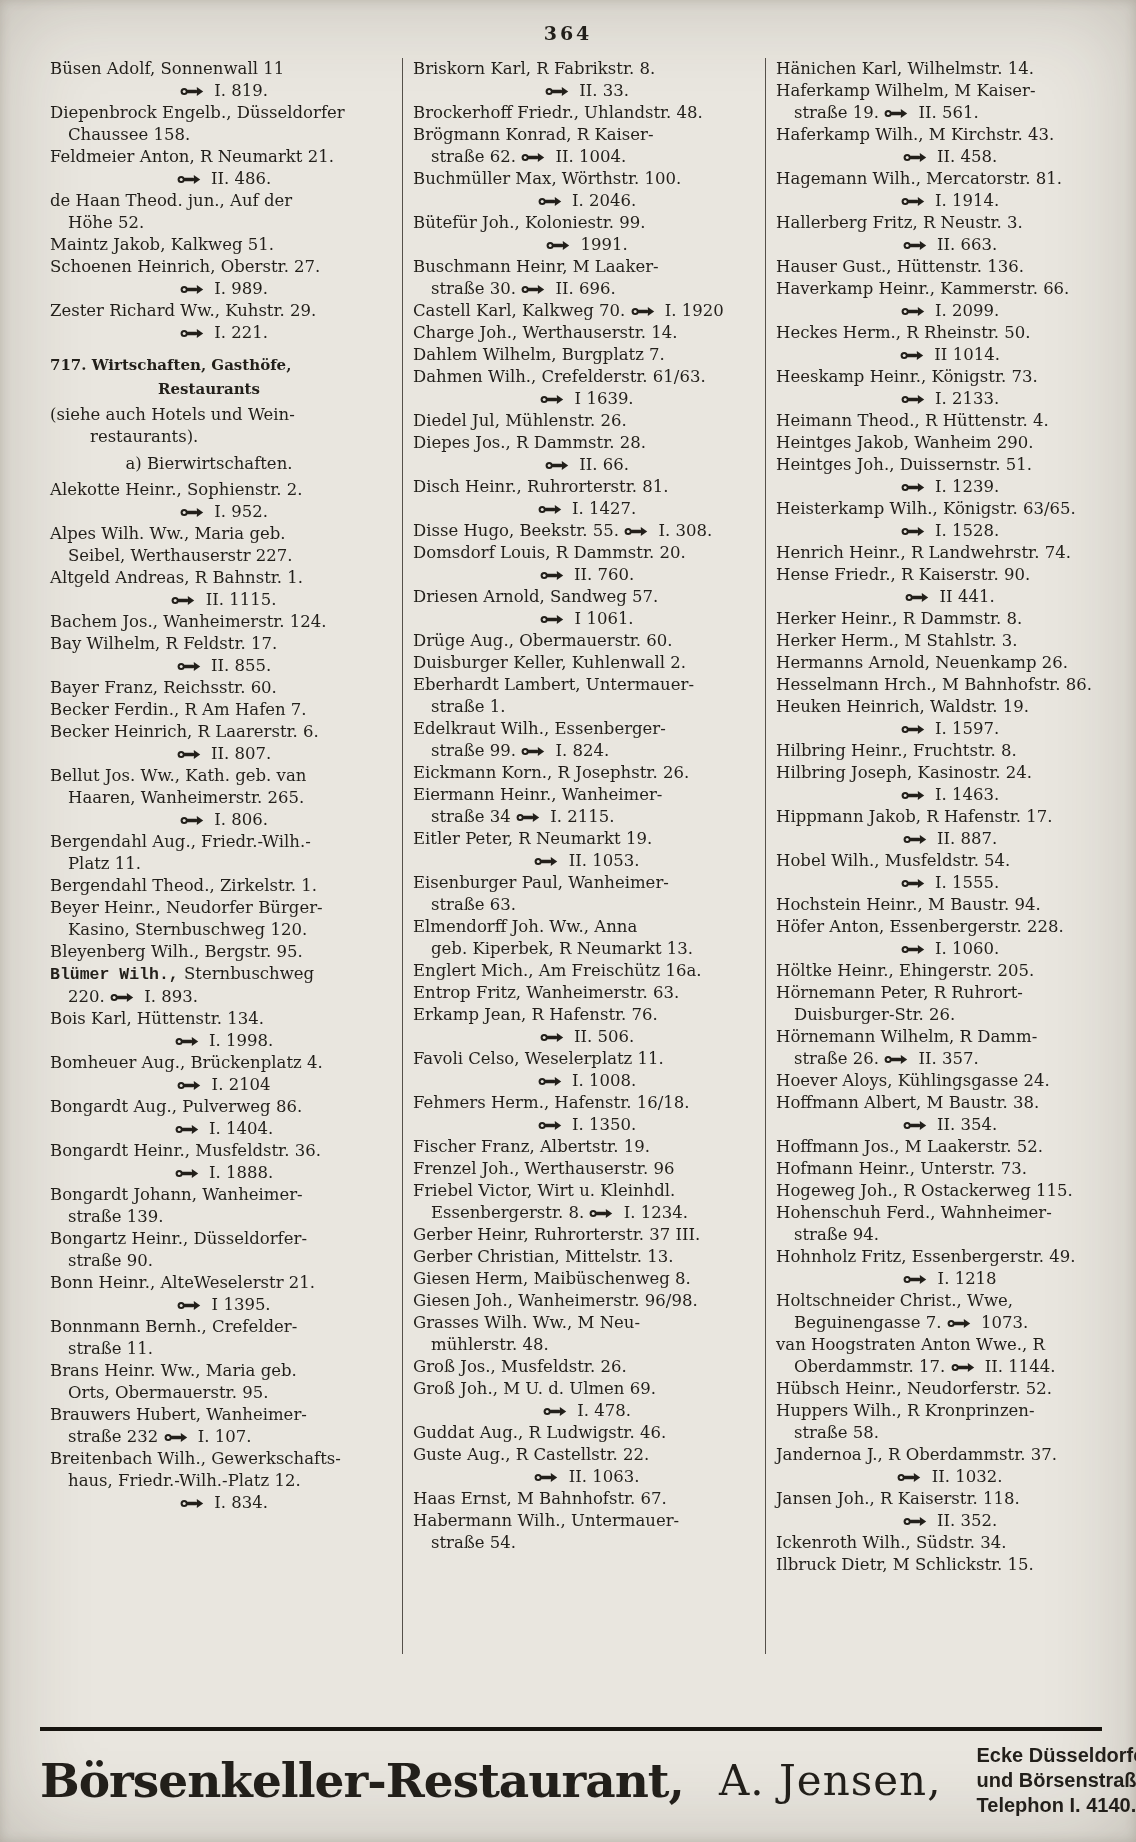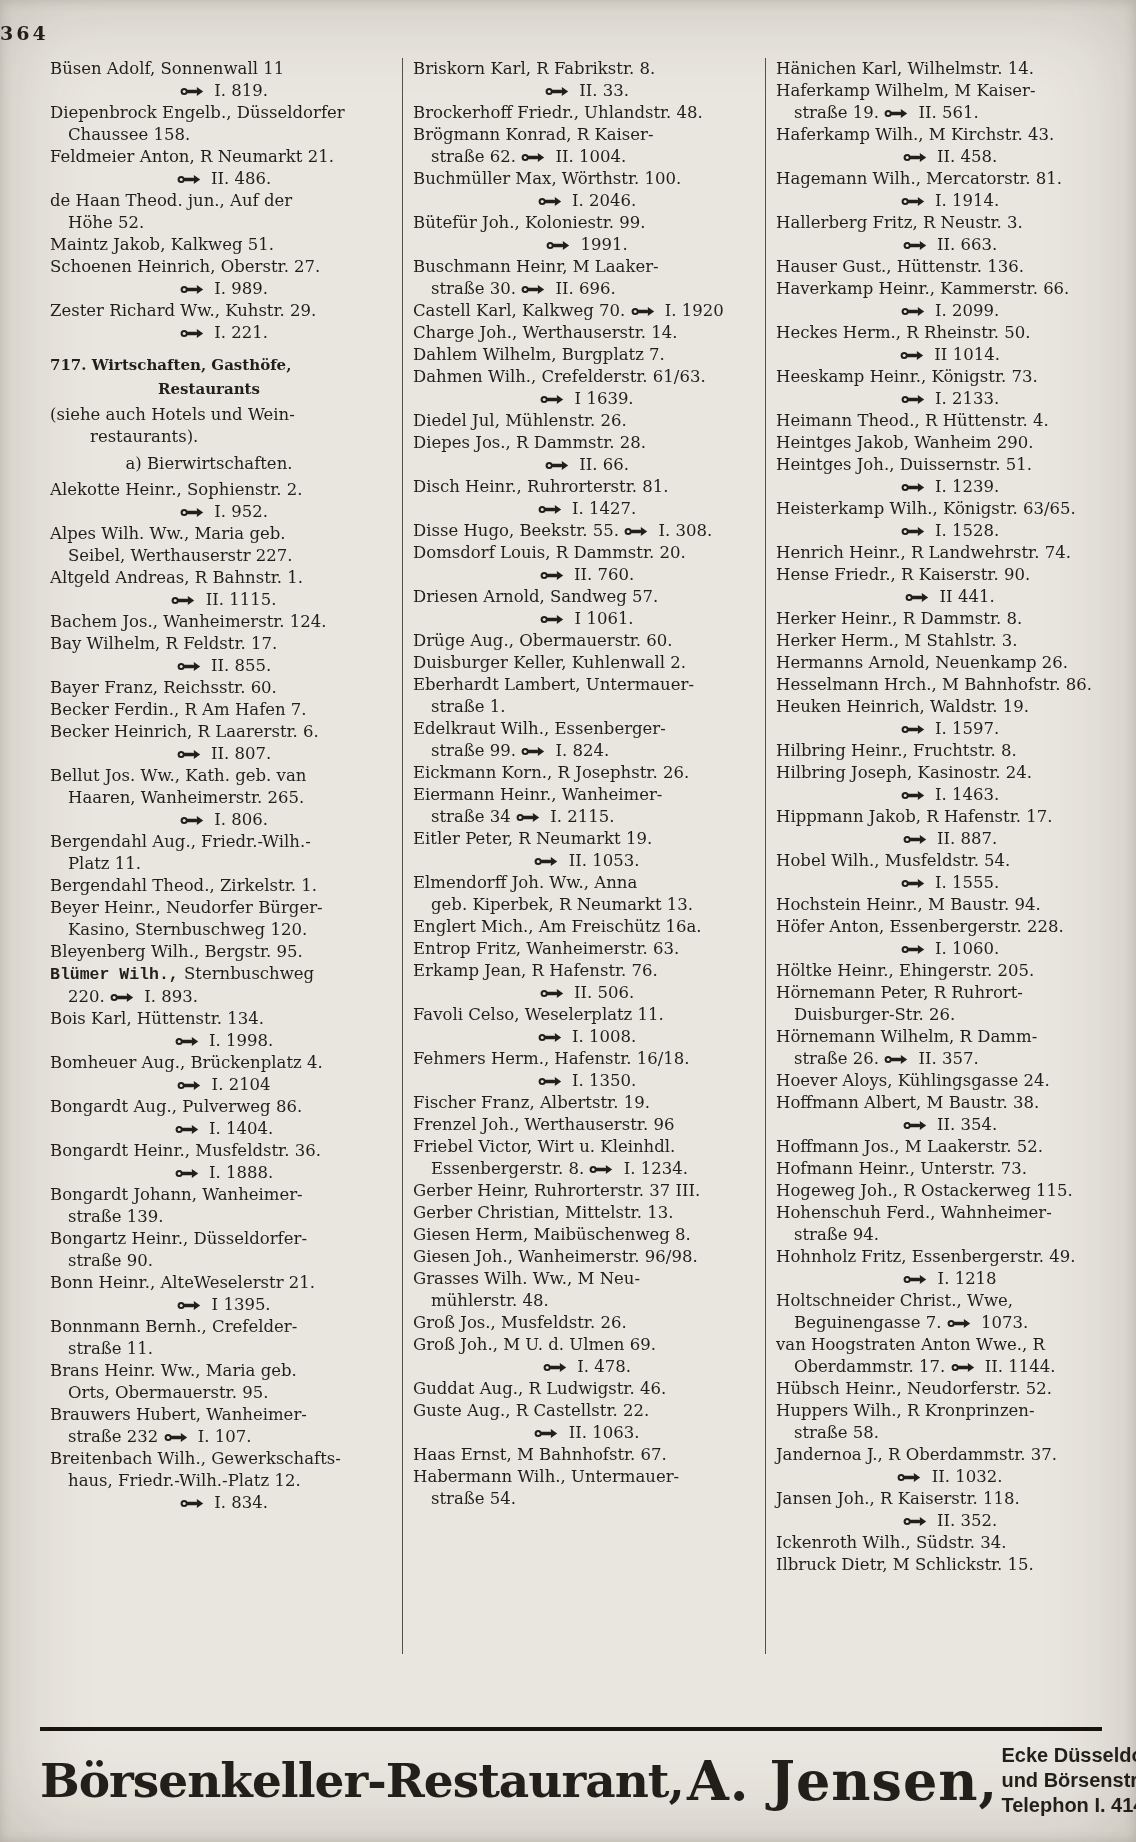--- a/index.html
+++ b/index.html
@@ -7,20 +7,21 @@
     position:relative;
     width:1136px;height:1842px;
     margin:0 auto;
     background:#e9e6df;
     color:#221f1a;
     font-family:"DejaVu Serif","Liberation Serif",serif;
     overflow:hidden;
     box-shadow:inset 0 0 90px rgba(60,50,35,.22), inset 0 0 12px rgba(60,50,35,.18);
   }
   .pagenum{
+    text-align:center;
     padding-top:22px;
     font-size:19px;
     letter-spacing:3px;
     font-weight:bold;
   }
   .cols{
     display:flex;
     margin:14px 34px 0 40px;
     height:1596px;
     overflow:hidden;
@@ -57,31 +58,31 @@
 
   .adwrap{
     position:absolute;
     left:40px;right:34px;bottom:24px;
     border-top:4px solid #17140f;
     padding-top:12px;
   }
   .adrow{
     display:flex;
     align-items:center;
-    gap:3px;
+    gap:35px;
   }
   .ad-title{
     font-size:47px;
     font-weight:bold;
     letter-spacing:-1px;
     white-space:nowrap;
   }
   .ad-owner{
-    font-size:54px;
-    font-weight:bold;
+    font-size:42px;
+    font-weight:normal;
     letter-spacing:1px;
     white-space:nowrap;
   }
   .ad-right{
     margin-left:auto;
     font-family:"Liberation Sans","DejaVu Sans",sans-serif;
     font-weight:bold;
     font-size:20px;
     line-height:25px;
     white-space:nowrap;
@@ -468,20 +469,24 @@
               </svg></span> I. 2115.</div>
         </div>
         <div class="entry">
           <div class="line">Eitler Peter, R Neumarkt 19.</div>
           <div class="line cont telline"><span class="tel"><svg width="24" height="11" viewBox="0 0 24 11">
                 <circle cx="4.2" cy="5.5" r="3.6" fill="#221f1a"></circle>
                 <circle cx="4.2" cy="5.5" r="1.5" fill="#e9e6df"></circle>
                 <rect x="6" y="3.7" width="11.5" height="3.6" rx="1.8" fill="#221f1a"></rect>
                 <path d="M16.8 1.1 L23.2 5.5 L16.8 9.9 Z" fill="#221f1a"></path>
               </svg></span> II. 1053.</div>
+        </div>
+        <div class="entry">
+          <div class="line">Eisenburger Paul, Wanheimer-</div>
+          <div class="line cont">straße 63.</div>
         </div>
         <div class="entry">
           <div class="line">Elmendorff Joh. Ww., Anna</div>
           <div class="line cont">geb. Kiperbek, R Neumarkt 13.</div>
         </div>
         <div class="entry">
           <div class="line">Englert Mich., Am Freischütz 16a.</div>
         </div>
         <div class="entry">
           <div class="line">Entrop Fritz, Wanheimerstr. 63.</div>

